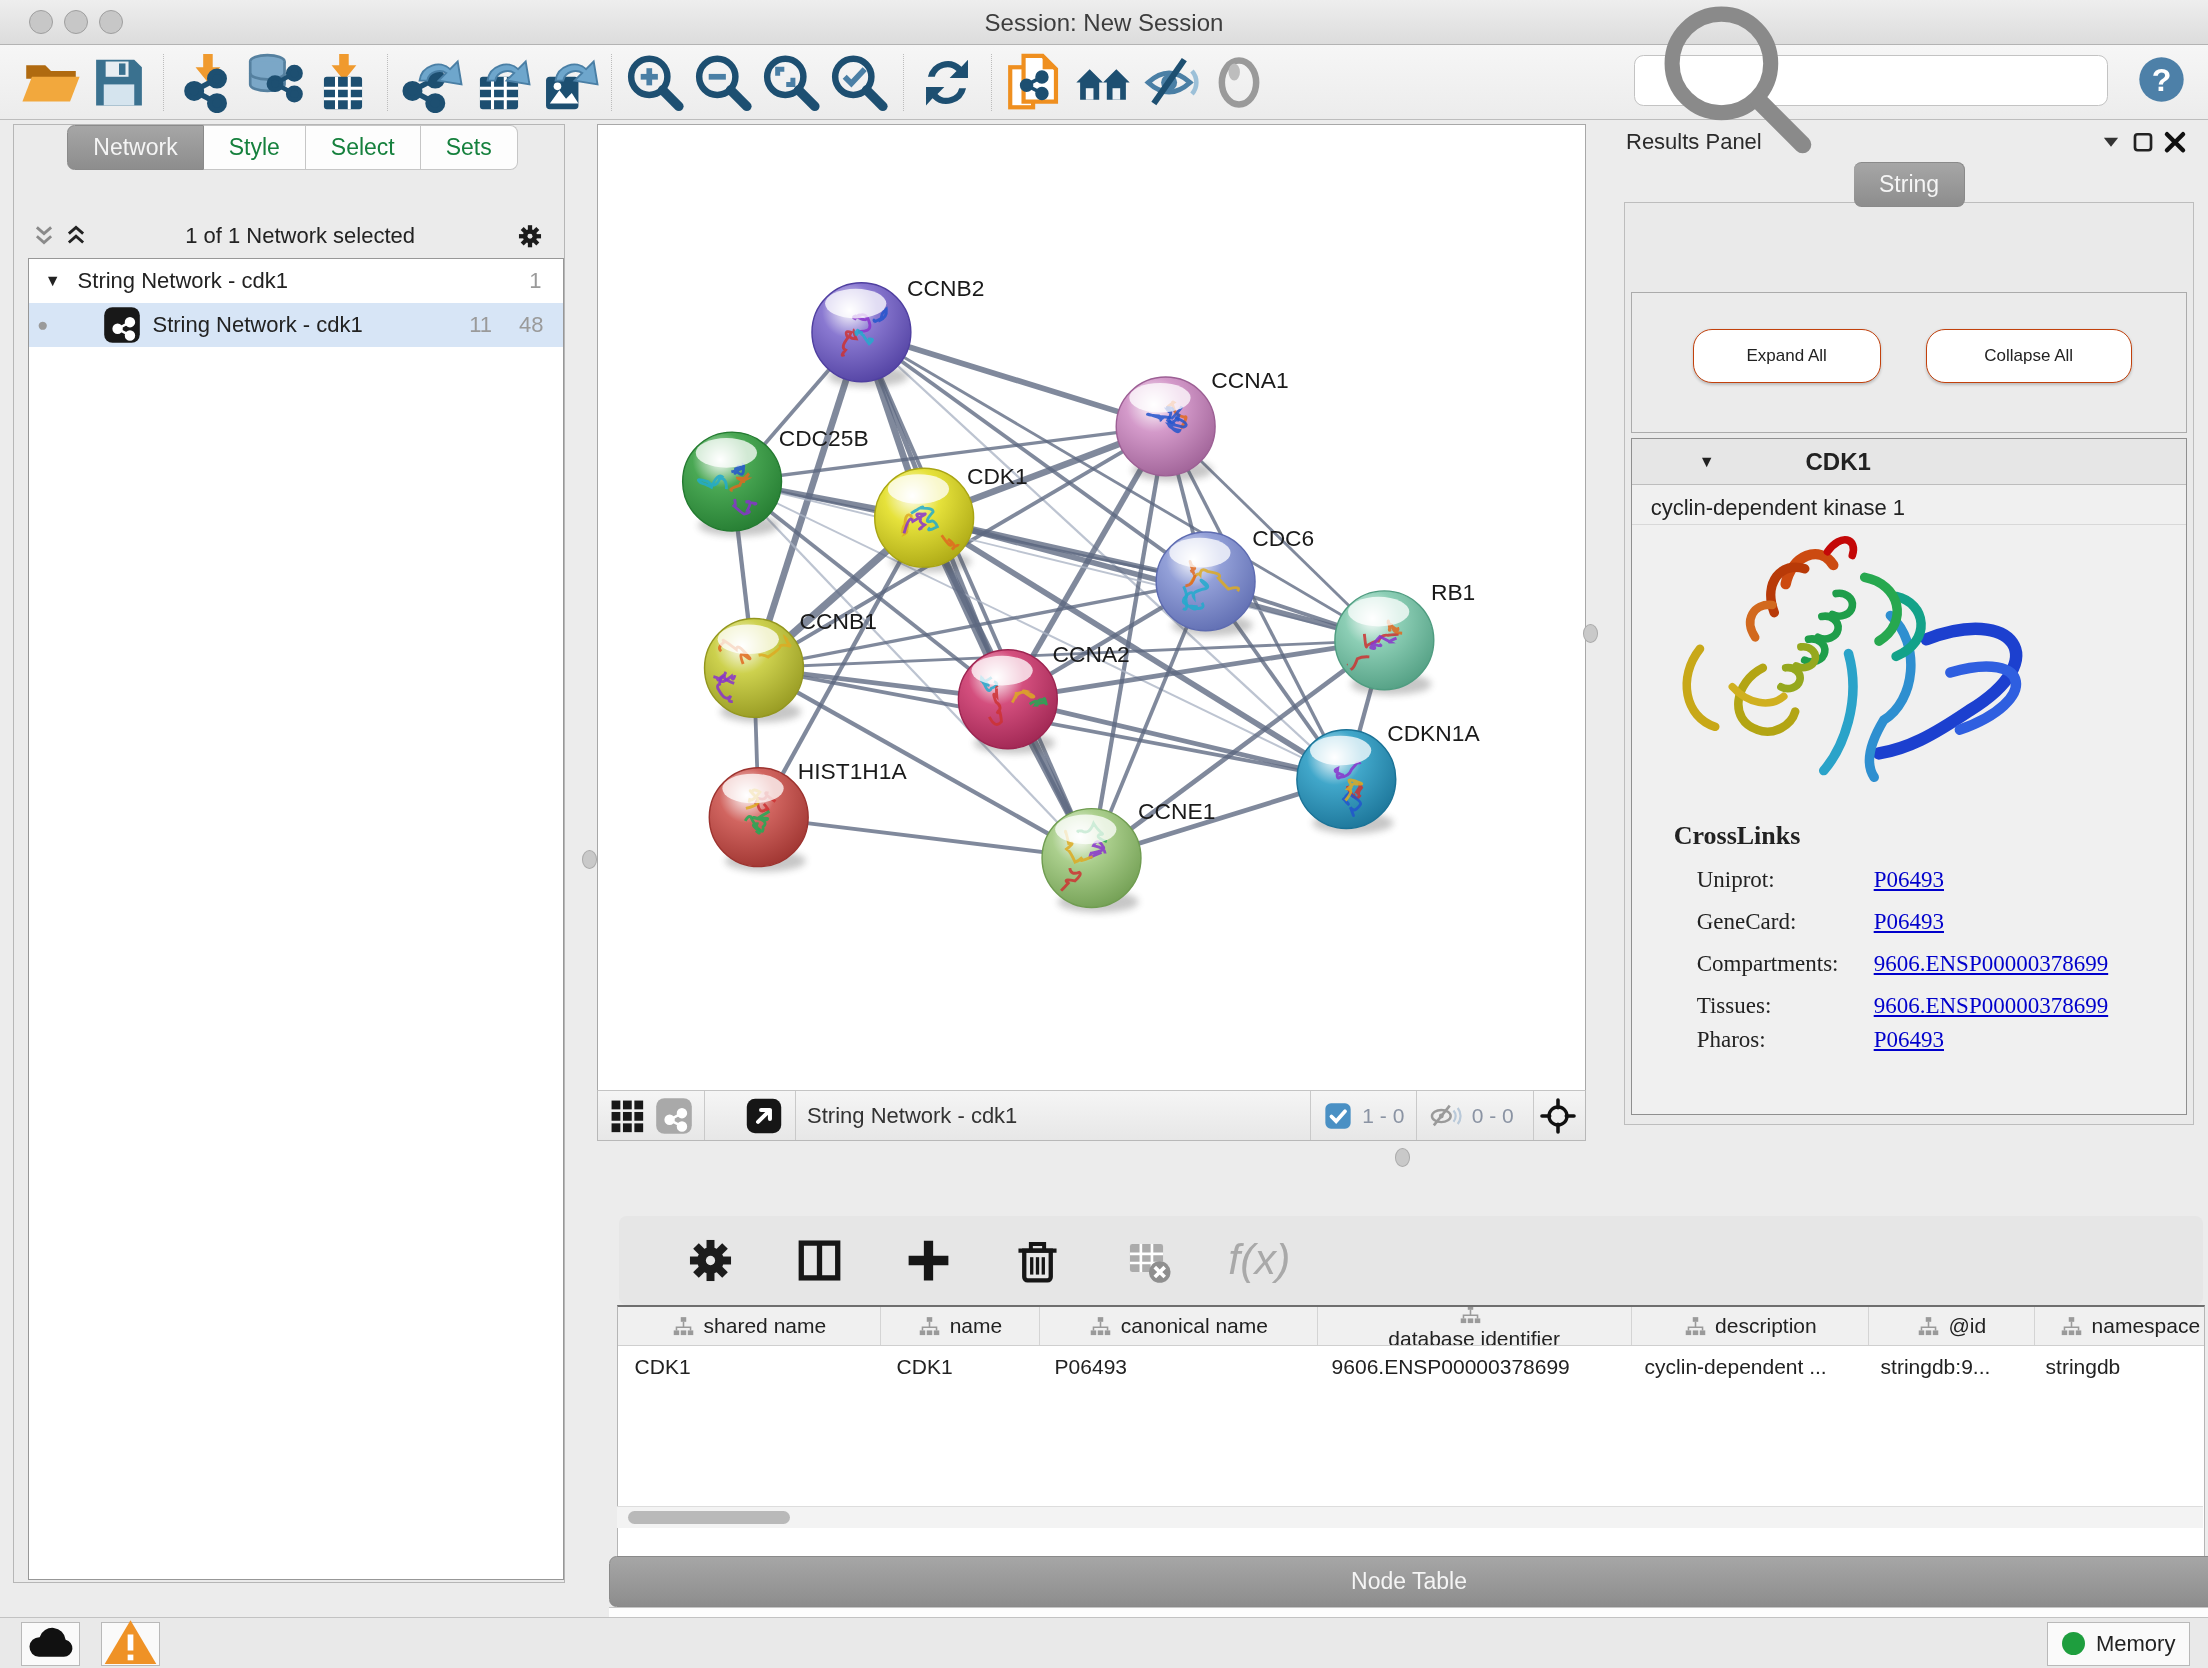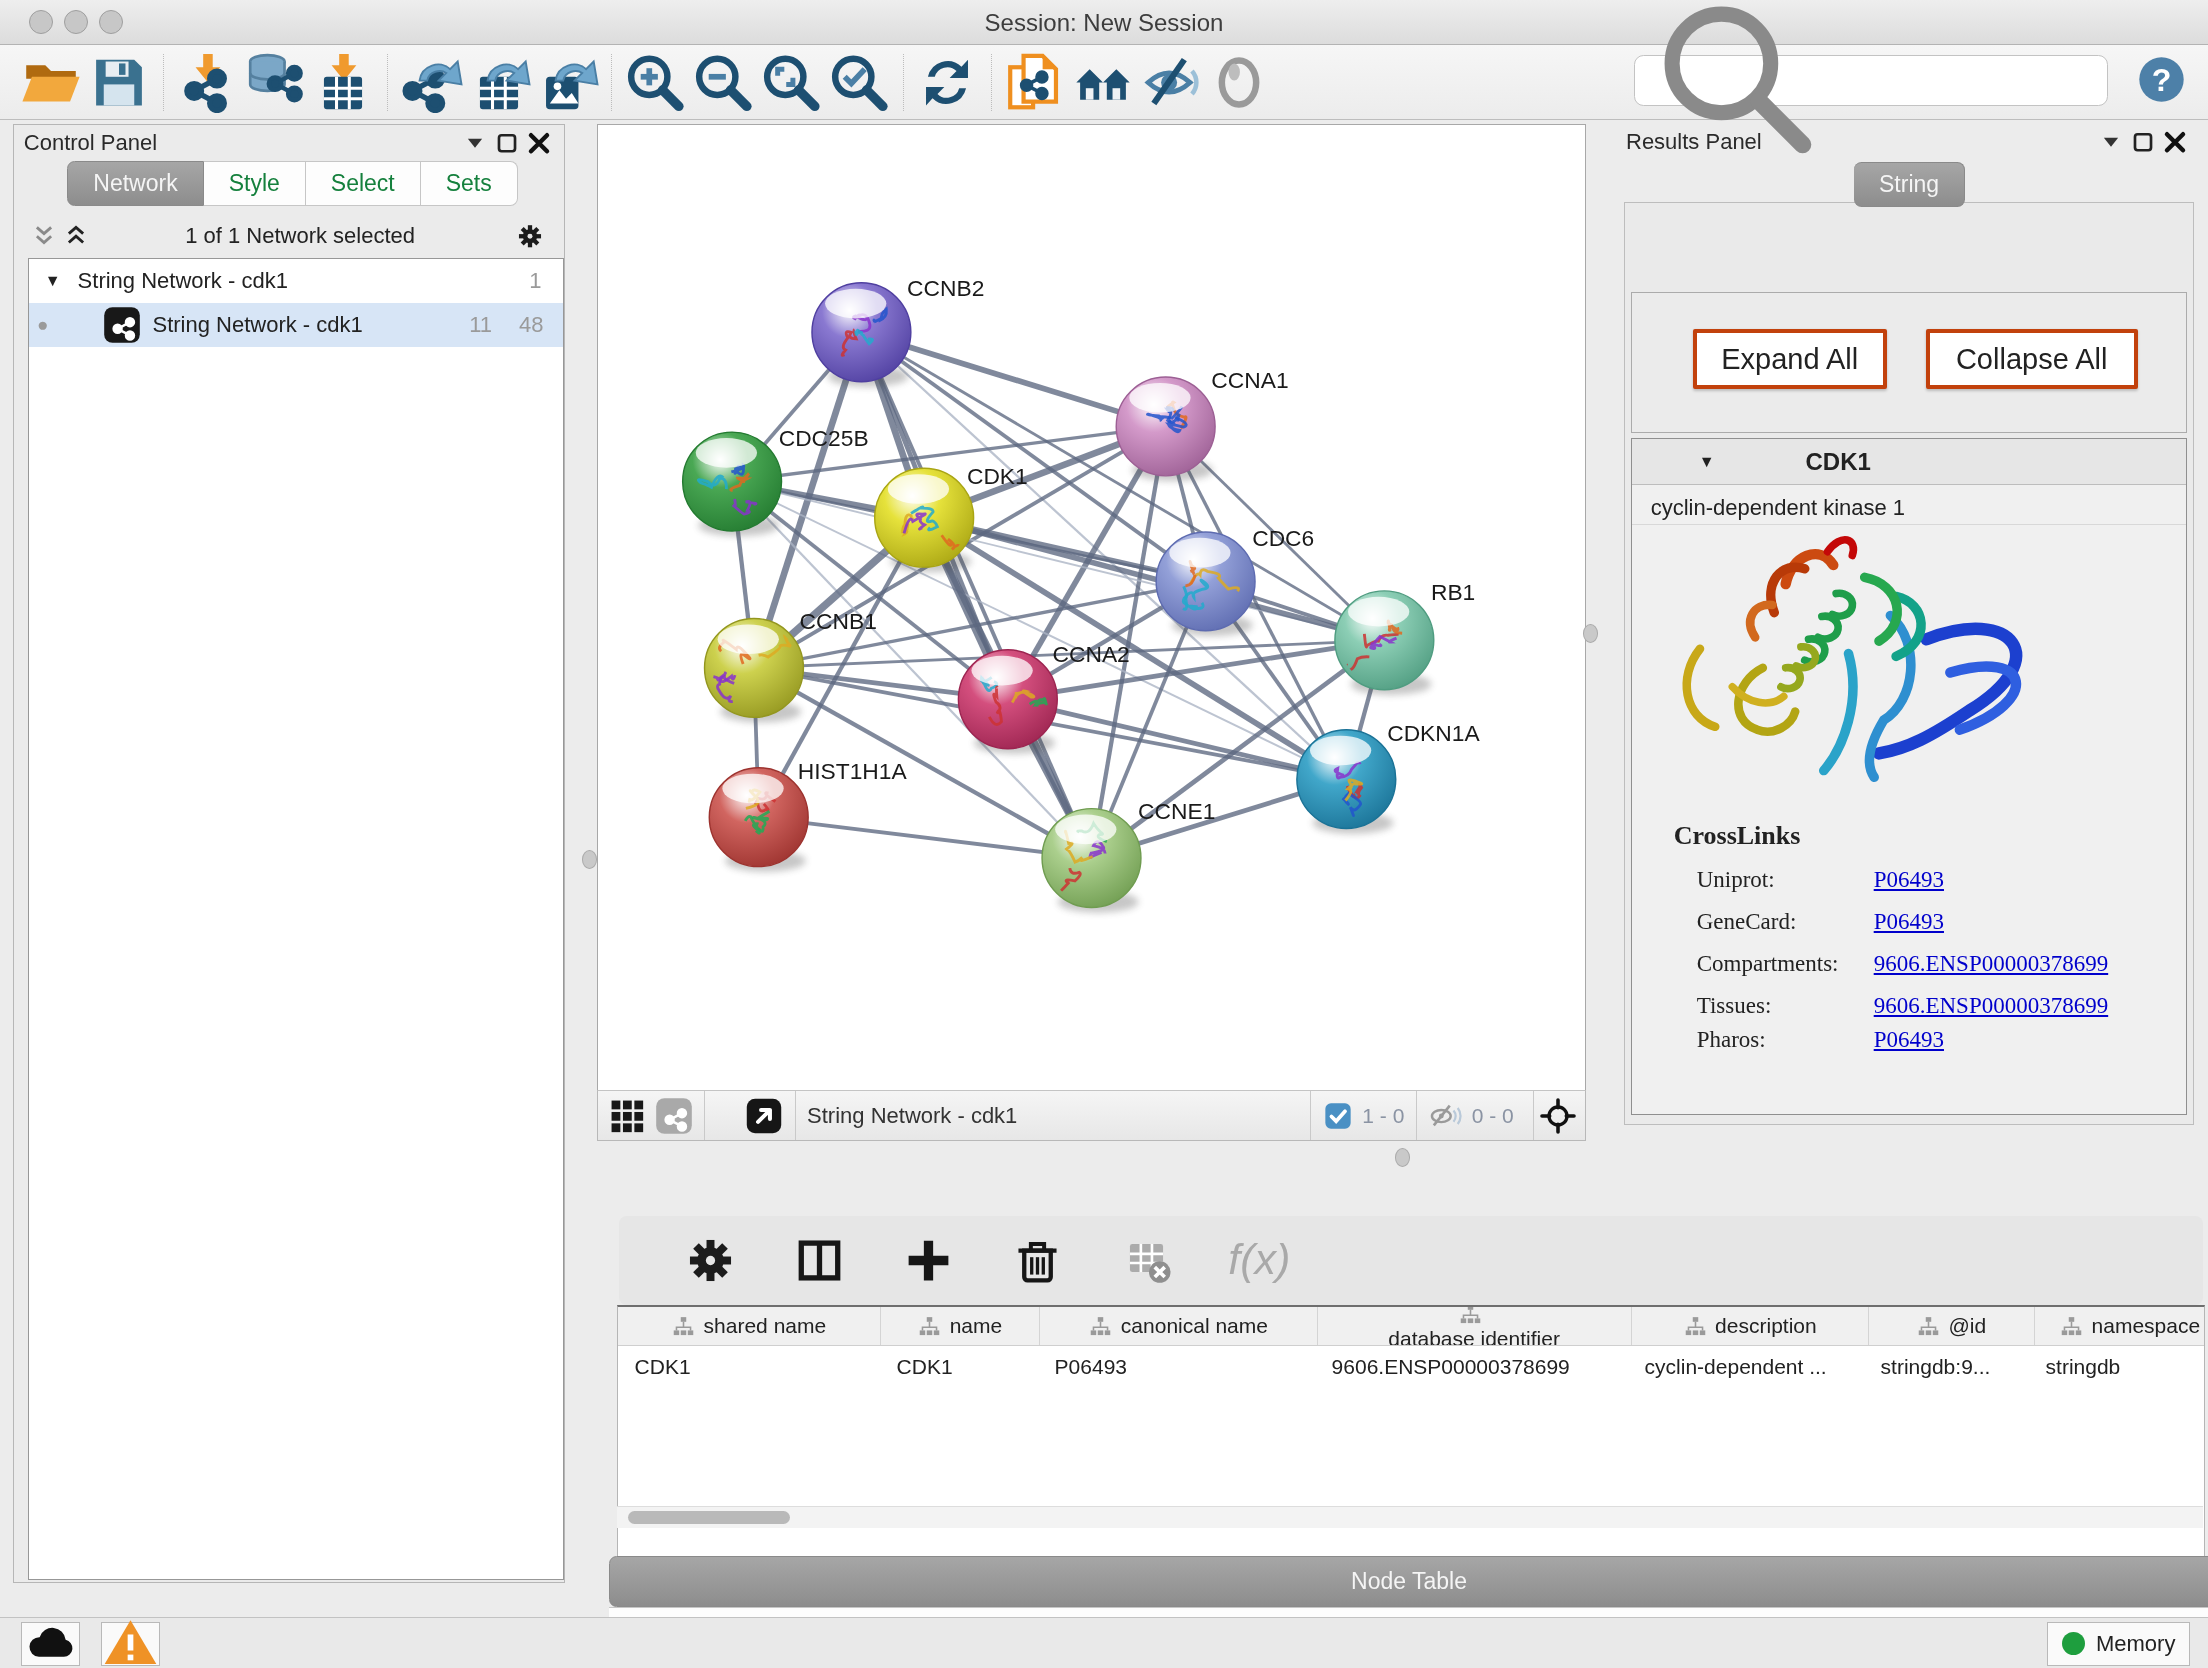--- a/index.html
+++ b/index.html
@@ -50,21 +50,21 @@
   .nf-ic{width:38px;height:38px;margin-left:9.5px;}
   .nf-ic svg{width:38px;height:38px;}
   .nf-sep{width:0;height:49px;border-left:1px solid #c9c9c9;margin:0 11.4px;}
   .nf-count{font-size:21px;color:#8a93a3;}
   .handle-dot{width:13.3px;height:17px;border-radius:50%;background:#c9c9c9;border:1px solid #ababab;}
   
   #results-panel{left:1609px;top:124px;width:599px;height:1044px;}
   #rp-outer{left:15px;top:78px;width:568px;height:921px;background:#eaeaea;border:1px solid #bdbdbd;}
   #rp-tab{left:245px;top:38px;z-index:3;}
   #rp-subbox{left:5.7px;top:89px;width:554px;height:139px;background:#ebebeb;border:1px solid #ababab;}
-  .rp-btn{height:52px;background:#fff;border:4px solid #c2410c;border-radius:2px;font-size:29px;
+  .rp-btn{height:52px;background:#fff;border:1px solid #c2410c;border-radius:19px;font-size:17px;
     display:flex;align-items:center;justify-content:center;box-shadow:0 1.9px 2.9px rgba(0,0,0,.2);}
   #rp-mainbox{left:5.7px;top:235px;width:554px;height:675px;background:#f0f0f0;border:1px solid #8f8f8f;}
   #rp-entry-head{height:45px;background:#e6e6e6;border-bottom:1px solid #bdbdbd;display:flex;align-items:center;}
   #rp-gene{font-size:24px;font-weight:bold;}
   #rp-desc{font-size:22px;padding:9.5px 0 3.8px 19px;border-bottom:1px solid #d8d8d8;}
   #crosslinks{font-family:"Liberation Serif",serif;}
   #crosslinks-heading{font-size:26px;font-weight:bold;}
   .cl-row{font-size:23px;}
   .cl-link{color:#0000cc;text-decoration:underline;}
   
@@ -295,39 +295,20 @@
   <input id="search-input" placeholder="" style="">
 </div>
 <div id="help-btn" class="abs">
   <span><svg viewBox="0 0 32 32" style="width: 100%; height: 100%;">
         <circle cx="16" cy="16" r="14.5" fill="#4d80a8"></circle>
         <text x="16" y="23.5" font-size="21" font-weight="bold" fill="#fff" text-anchor="middle">?</text>
       </svg></span>
 </div>
 
 <div id="control-panel" class="abs">
-  <div style="display:flex;align-items:center;height:36px;padding:0 9.5px;">
-    <span class="panel-title">Control Panel</span>
-    <span style="flex:1"></span>
-    <span class="pctl">
-        <svg viewBox="0 0 32 32" style="width: 100%; height: 100%;">
-          <path d="M8 11h16l-8 10z" fill="#333"></path>
-        </svg>
-      </span>
-    <span class="pctl">
-        <svg viewBox="0 0 32 32" style="width: 100%; height: 100%;">
-          <rect x="7" y="7" width="18" height="18" rx="3" fill="none" stroke="#222" stroke-width="3"></rect>
-        </svg>
-      </span>
-    <span class="pctl">
-        <svg viewBox="0 0 32 32" style="width: 100%; height: 100%;">
-          <path d="M7 7L25 25M25 7L7 25" stroke="#111" stroke-width="5" stroke-linecap="round"></path>
-        </svg>
-      </span>
-  </div>
   <div class="seg-tabs" style="margin-left:53px;" id="cp-tabs">
       <div class="seg-btn sel">Network</div>
       <div class="seg-btn">Style</div>
       <div class="seg-btn">Select</div>
       <div class="seg-btn">Sets</div>
     </div>
   <div id="net-list-header" class="abs">
     <span class="pctl">
         <svg viewBox="0 0 32 32" style="width: 100%; height: 100%;">
           <path d="M8 6l8 7 8-7M8 16l8 7 8-7" stroke="#8a8a8a" fill="none" stroke-width="3.2"></path>

